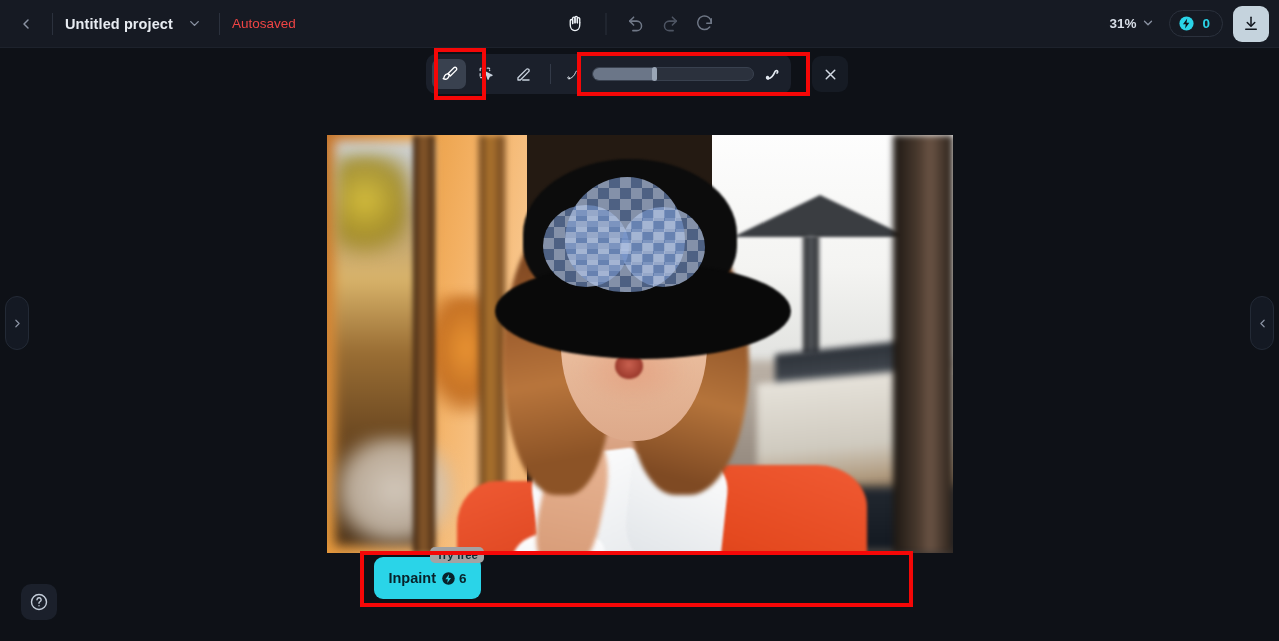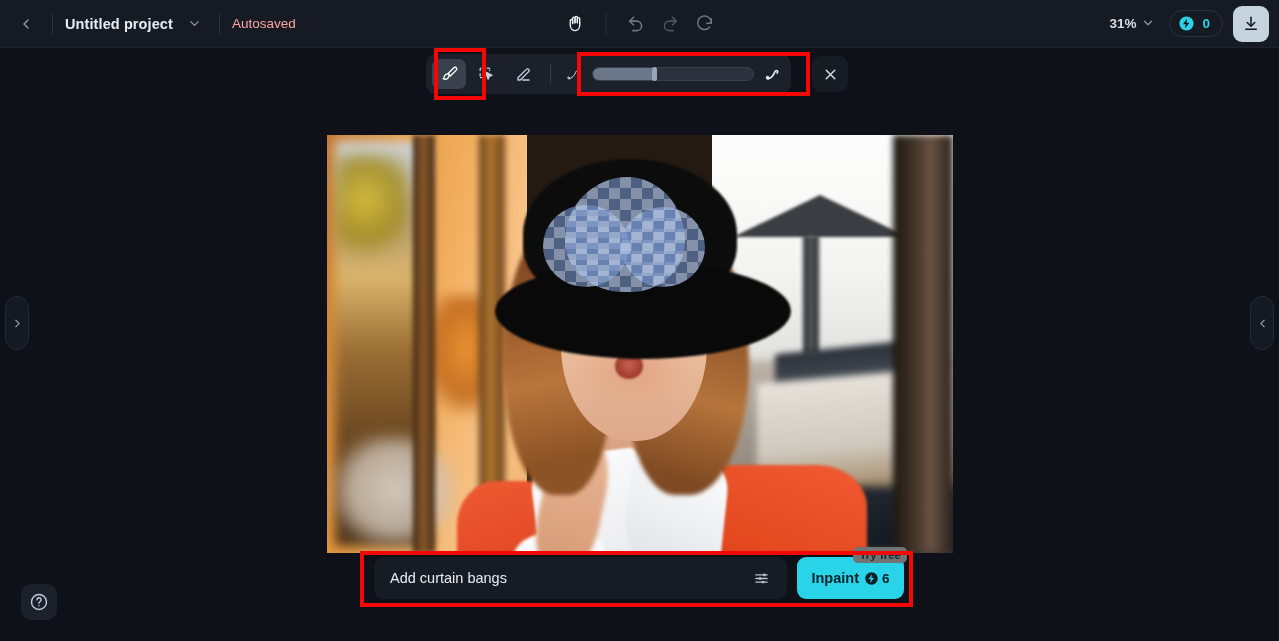--- a/index.html
+++ b/index.html
@@ -21,21 +21,21 @@
     margin-left: 12px; width: 28px; height: 28px; border-radius: 6px;
     display: flex; align-items: center; justify-content: center;
     color: #8b93a3; cursor: pointer;
   }
   .vdiv { width: 1px; height: 22px; background: #2b313d; margin: 0 12px; }
   .proj-title { color: #e8ecf2; font-size: 14.5px; font-weight: 700; letter-spacing: .1px; }
   .chev-btn {
     width: 24px; height: 24px; margin-left: 10px; display: flex;
     align-items: center; justify-content: center; color: #8b93a3; cursor: pointer;
   }
-  .autosaved { color: #fca5a5; font-size: 13.5px; }
+  .autosaved { color: #ef4444; font-size: 13.5px; }
 
   .center-tools {
     position: absolute; left: 50%; transform: translateX(-50%);
     display: flex; align-items: center; gap: 2px;
   }
   .ctool {
     width: 32px; height: 32px; border-radius: 7px; display: flex;
     align-items: center; justify-content: center; color: #6f7embed; cursor: pointer;
   }
   .ctool { color: #6f7786; }
@@ -261,21 +261,21 @@
   }
   .inpaint-btn {
     position: relative; height: 42px; min-width: 107px; border-radius: 9px;
     background: #2ad4e8; display: flex; align-items: center; justify-content: center;
     gap: 5px; padding: 0 14px; cursor: pointer;
   }
   .inpaint-label { color: #08222a; font-size: 14.5px; font-weight: 700; }
   .inpaint-cost { display: flex; align-items: center; gap: 3px; color: #08222a; font-size: 13.5px; font-weight: 700; }
   .tryfree {
     position: absolute; right: -3px; top: -10px;
-    background: #737373; color: #0d2c33; font-size: 11.5px; font-weight: 700;
+    background: #a3a3a3; color: #0d2c33; font-size: 11.5px; font-weight: 700;
     padding: 2px 6px; border-radius: 5px; white-space: nowrap;
   }
 
   
   .side-toggle {
     position: absolute; width: 24px; height: 54px; border-radius: 999px;
     background: #141923; border: 1px solid #232a36;
     display: flex; align-items: center; justify-content: center;
     color: #8b93a3; cursor: pointer;
   }
@@ -458,33 +458,20 @@
     </div>
   </div>
 
   <div class="close-btn">
     <svg width="17" height="17" viewBox="0 0 24 24" fill="none" stroke="currentColor" stroke-width="2.1" stroke-linecap="round">
         <path d="M6 6l12 12M18 6L6 18"></path>
       </svg>
   </div>
 
   <div class="prompt-row">
-    <div class="prompt-field">
-      <span class="prompt-text" title="Describe what to add">Add curtain bangs</span>
-      <span class="prompt-opts">
-        <svg width="17" height="17" viewBox="0 0 24 24" fill="none" stroke="currentColor" stroke-width="1.8" stroke-linecap="round">
-          <path d="M4 7h10M18 7h2"></path>
-            <circle cx="16" cy="7" r="2" fill="currentColor" stroke="none"></circle>
-          <path d="M4 12h4M12 12h8"></path>
-            <circle cx="10" cy="12" r="2" fill="currentColor" stroke="none"></circle>
-          <path d="M4 17h8M16 17h4"></path>
-            <circle cx="14" cy="17" r="2" fill="currentColor" stroke="none"></circle>
-        </svg>
-      </span>
-    </div>
     <div class="inpaint-btn">
       <span class="inpaint-label">Inpaint</span>
       <span class="inpaint-cost">
         <svg width="15" height="15" viewBox="0 0 24 24">
           <circle cx="12" cy="12" r="10" fill="#08222a"></circle>
           <path d="M13 5 7 13h4l-1 6 6-8h-4z" fill="#2ad4e8"></path>
         </svg>
         <span>6</span>
       </span>
       <span class="tryfree">Try free</span>

